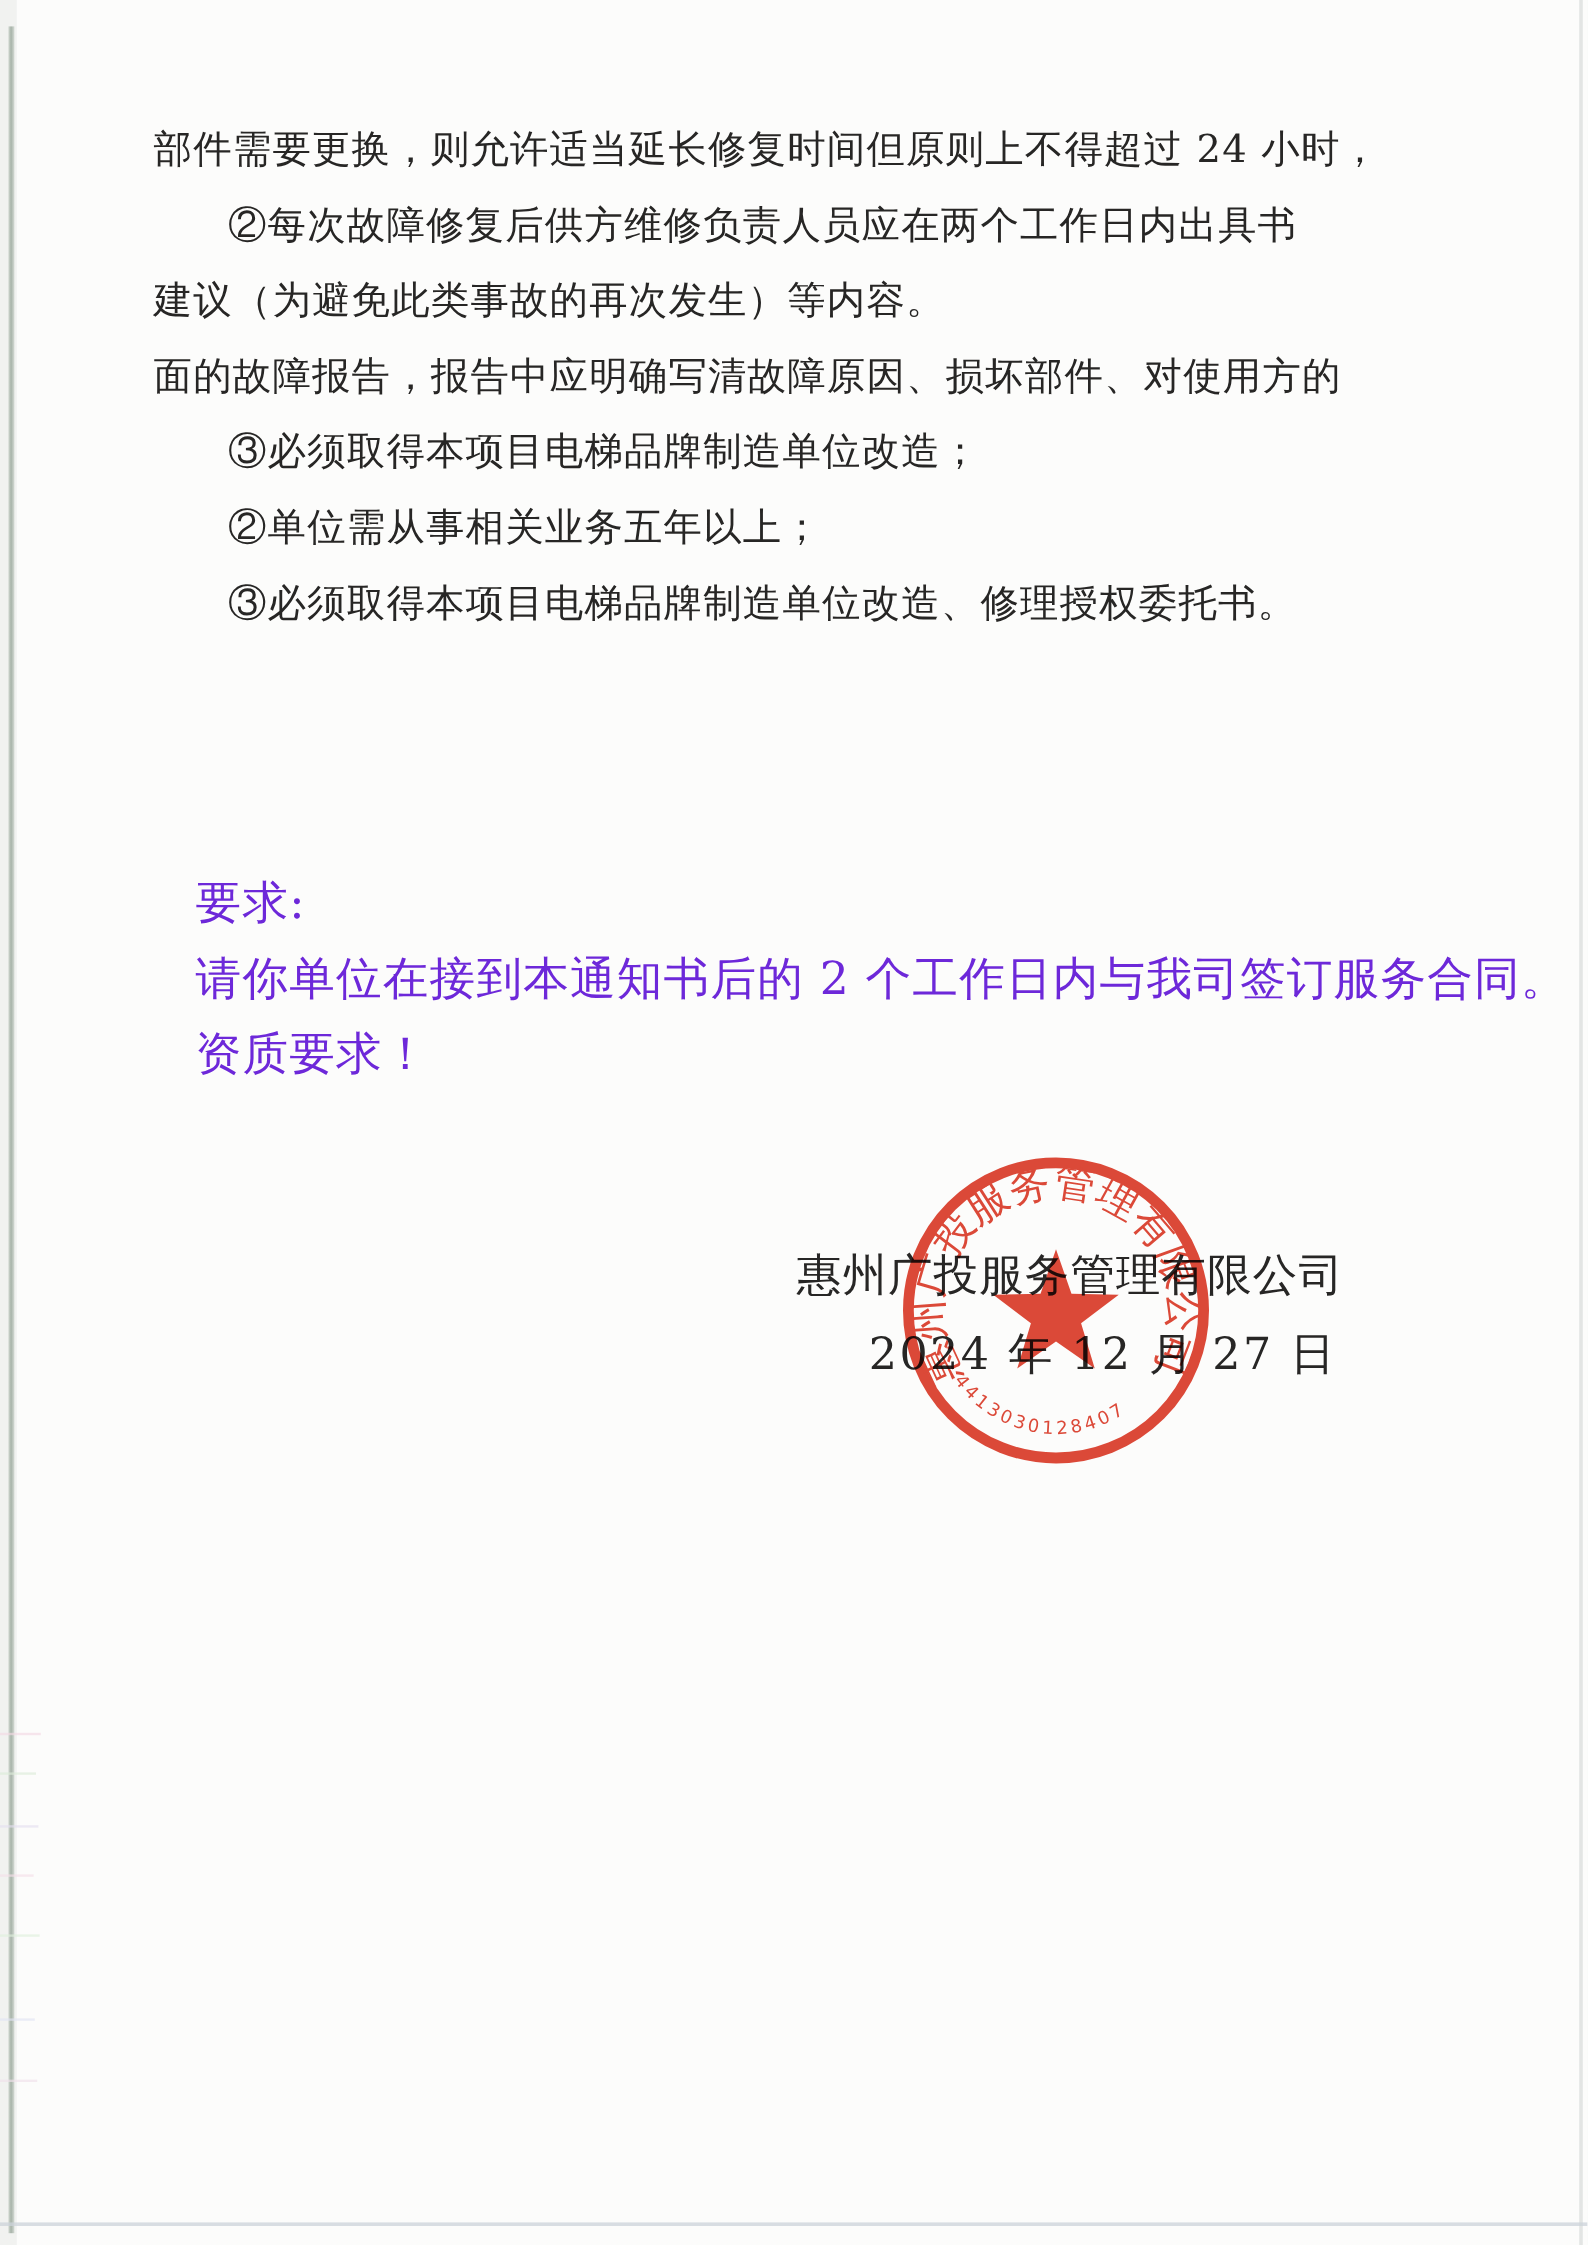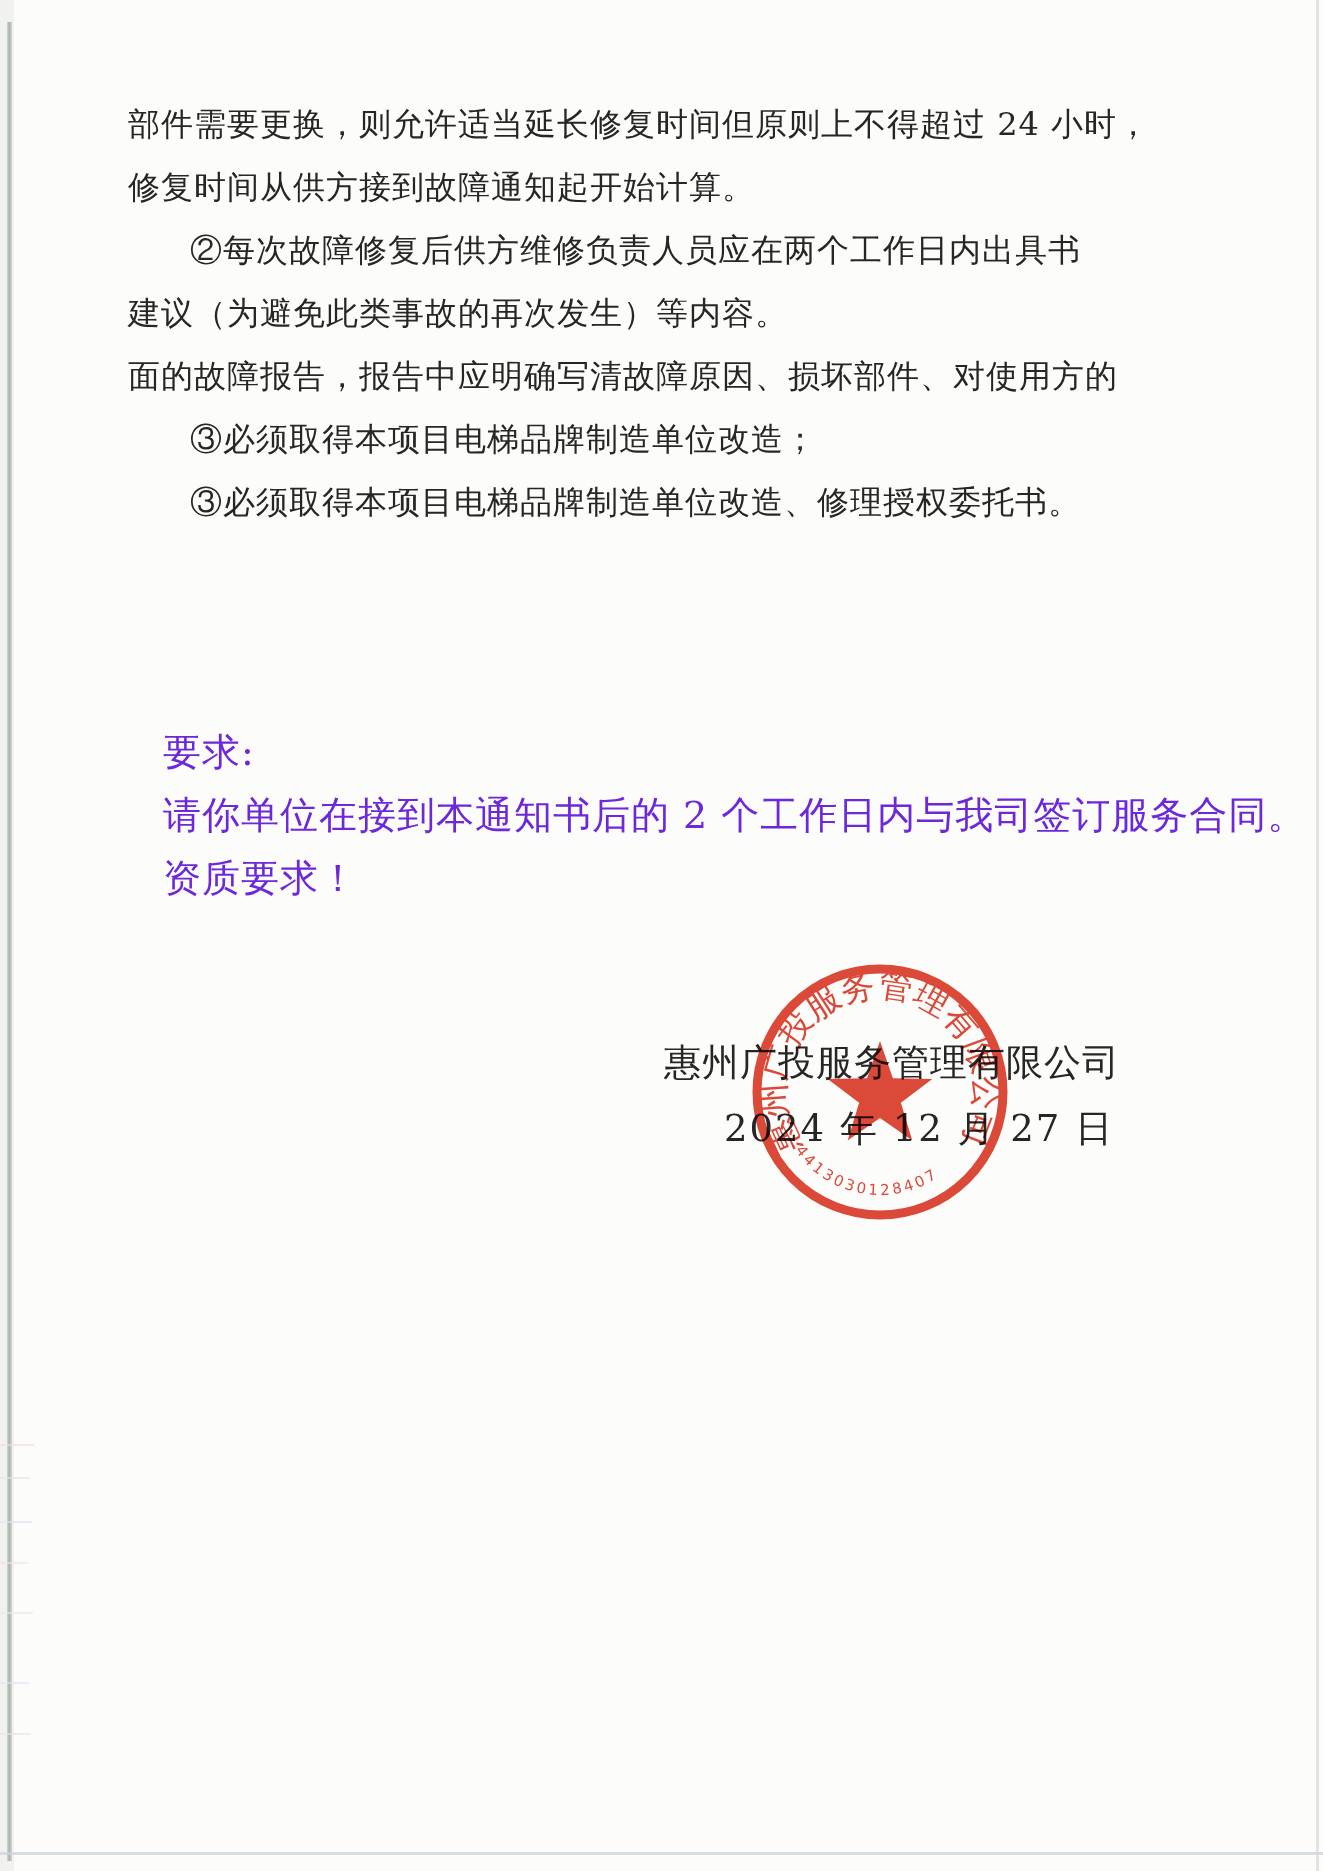--- a/index.html
+++ b/index.html
@@ -57,25 +57,25 @@
   <div class="streak" style="top:1521px;width:32px;background:#e4def0;"></div>
   <div class="streak" style="top:1562px;width:28px;background:#f5dfe8;"></div>
   <div class="streak" style="top:1612px;width:33px;background:#dff0dc;"></div>
   <div class="streak" style="top:1682px;width:29px;background:#e0e4f2;"></div>
   <div class="streak" style="top:1733px;width:31px;background:#f0e0ea;"></div>
   <div class="edge-right-line"></div>
   <div class="edge-bottom-line"></div>
 
   <main class="content">
     <p>部件需要更换，则允许适当延长修复时间但原则上不得超过 24 小时，</p>
-    <p>修复时间从供方接到故障通知起开始计算。</p>
     <p class="indent">②每次故障修复后供方维修负责人员应在两个工作日内出具书</p>
     <p>建议（为避免此类事故的再次发生）等内容。</p>
     <p>面的故障报告，报告中应明确写清故障原因、损坏部件、对使用方的</p>
     <p class="indent">③必须取得本项目电梯品牌制造单位改造；</p>
+    <p class="indent">②单位需从事相关业务五年以上；</p>
     <p class="indent">③必须取得本项目电梯品牌制造单位改造、修理授权委托书。</p>
   </main>
 
   <section class="notice-block">
     <p>要求:</p>
     <p>请你单位在接到本通知书后的 2 个工作日内与我司签订服务合同。</p>
     <p>资质要求！</p>
   </section>
 
   <div class="sig-company">惠州广投服务管理有限公司</div>

